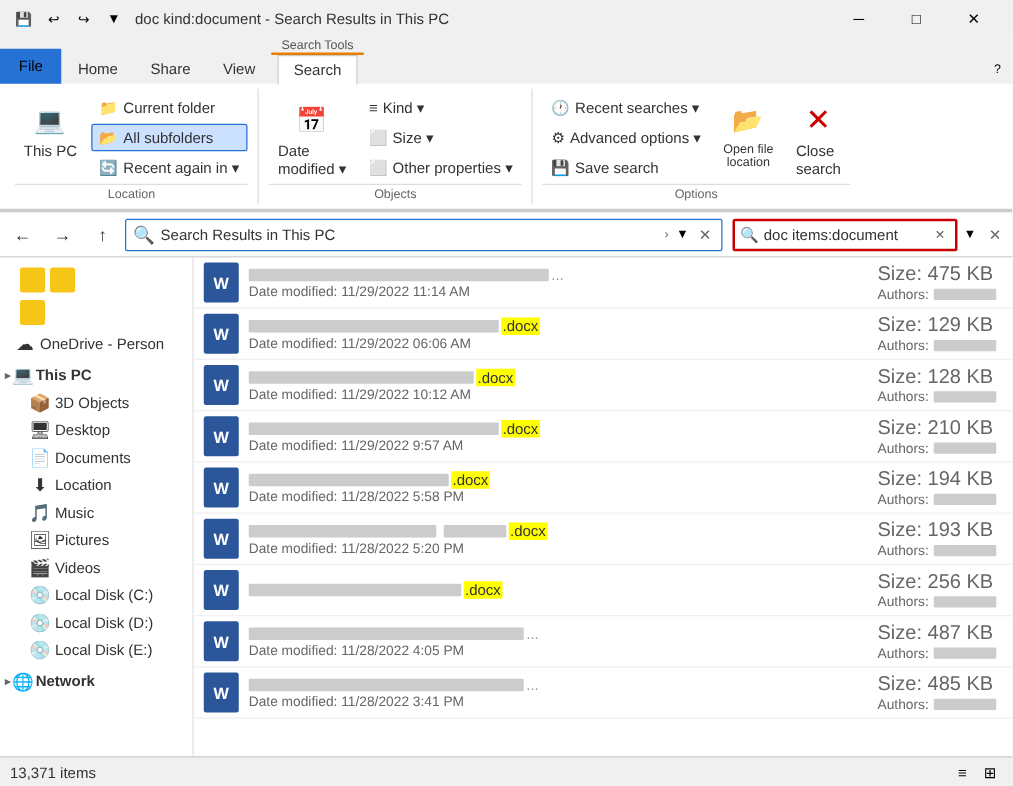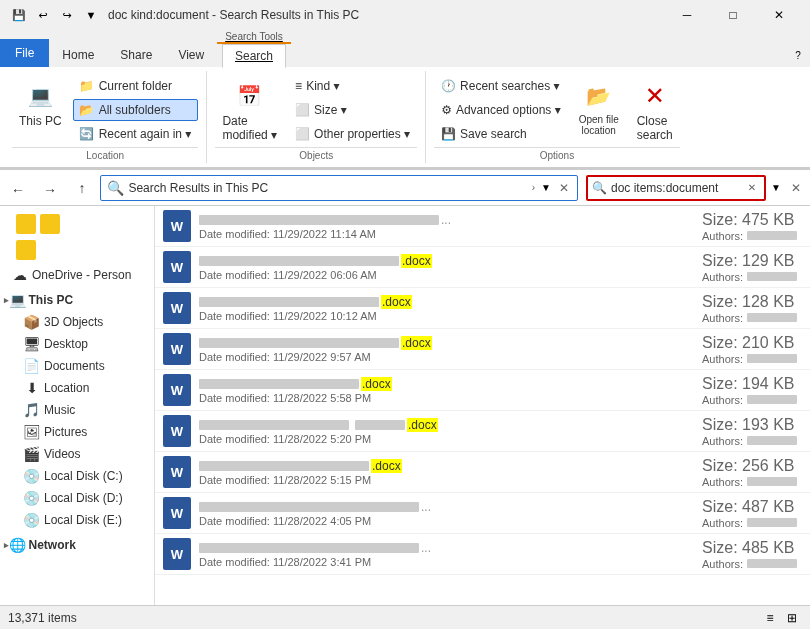--- a/index.html
+++ b/index.html
@@ -321,21 +321,21 @@
       color: #333;
     }
     .top-tab.active {
       background: white;
       border: 1px solid #ccc;
       border-bottom: 1px solid white;
       margin-bottom: -1px;
     }
     .file-tab {
       background: #2672d4;
-      color: #ffffff;
+      color: #000000;
       padding: 6px 14px;
       cursor: pointer;
     }
 
     .ribbon-area {
       background: white;
       border-bottom: 2px solid #ccc;
     }
 
     .title-row {
@@ -389,21 +389,21 @@
 <div class="ribbon-area">
 
   <div style="display:flex; flex-direction:column; background:#f0f0f0;">
     <div style="display:flex; align-items:flex-end; padding-left:0;">
 
       <div class="file-tab top-tab">File</div>
       <div class="top-tab">Home</div>
       <div class="top-tab">Share</div>
       <div class="top-tab">View</div>
 
-      <div style="display:flex; flex-direction:column; align-items:center;text-decoration:underline;">
+      <div style="display:flex; flex-direction:column; align-items:center;">
         <div style="font-size:10px; color:#555; padding: 1px 8px 0; border-bottom:2px solid #e67e00; width:100%; text-align:center;">Search Tools</div>
         <div class="top-tab active">Search</div>
       </div>
       <div style="width:10px;"></div>
       <div style="margin-left:auto; display:flex; align-items:center;">
         <button style="width:24px;height:24px;border:none;background:transparent;cursor:pointer;font-size:10px;">?</button>
       </div>
     </div>
   </div>
 
@@ -678,21 +678,20 @@
       </div>
     </div>
 
     <div class="file-item">
       <div class="word-icon">W</div>
       <div class="file-details">
         <div class="file-name-row">
           <span class="gray-block" style="width:170px;"></span>
           <span class="docx-highlight">.docx</span>
         </div>
-        <div class="file-meta">Date modified: 11/28/2022 5:15 PM</div>
       </div>
       <div class="file-right">
         <div class="file-size">Size: 256 KB</div>
         <div class="file-authors">Authors: <div class="authors-bar"></div></div>
       </div>
     </div>
 
     <div class="file-item">
       <div class="word-icon">W</div>
       <div class="file-details">

